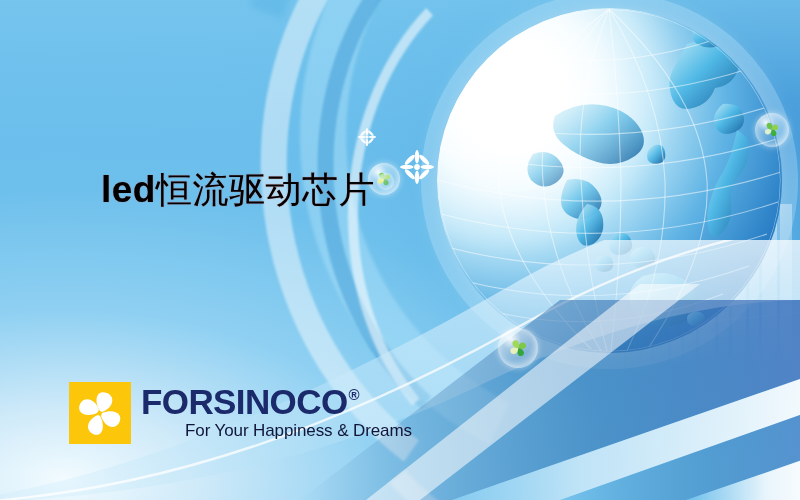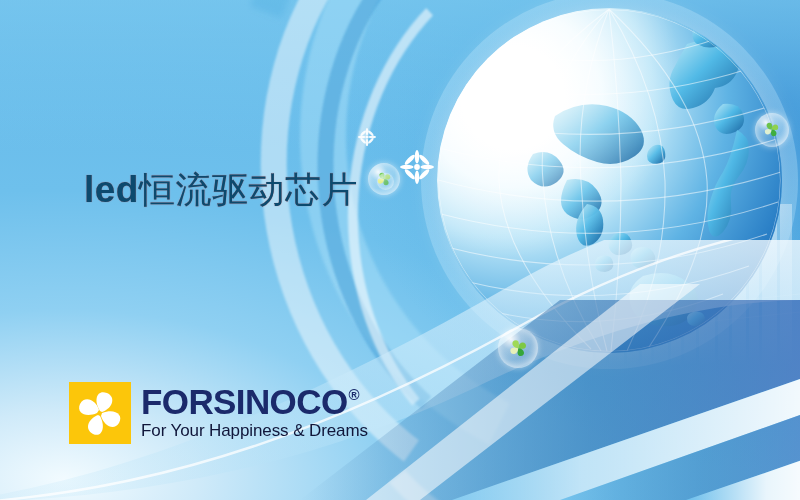--- a/index.html
+++ b/index.html
@@ -179,24 +179,24 @@
   
   .flower {
     position: absolute;
   }
   .flower-1 { left: 400px; top: 150px; width: 34px; height: 34px; }
   .flower-2 { left: 358px; top: 128px; width: 18px; height: 18px; }
 
   
   .headline {
     position: absolute;
-    left: 84px;
+    left: 101px;
     top: 162px;
     width: 340px;
-    color: #0c4a6e;
+    color: #000000;
     font-size: 36px;
     line-height: 1.52;
     letter-spacing: 0.5px;
     font-family: "Liberation Serif", "DejaVu Serif", serif;
     text-shadow: 0 0 1px rgba(250,28,4,0.55);
   }
   .headline .line-1 {
     display: block;
     white-space: nowrap;
   }
@@ -250,20 +250,21 @@
     margin-left: 1px;
     font-weight: 700;
   }
   .logo-tagline {
     color: #10163a;
     font-size: 17px;
     line-height: 1.1;
     margin-top: 3px;
     letter-spacing: -0.1px;
     font-family: "Liberation Sans", sans-serif;
+    margin-left: 44px;
   }
 </style>
 </head>
 <body>
 
 <div id="banner">
 
   <div class="bg-base"></div>
   <div class="bg-tint-right"></div>
   <div class="bg-tint-top"></div>

